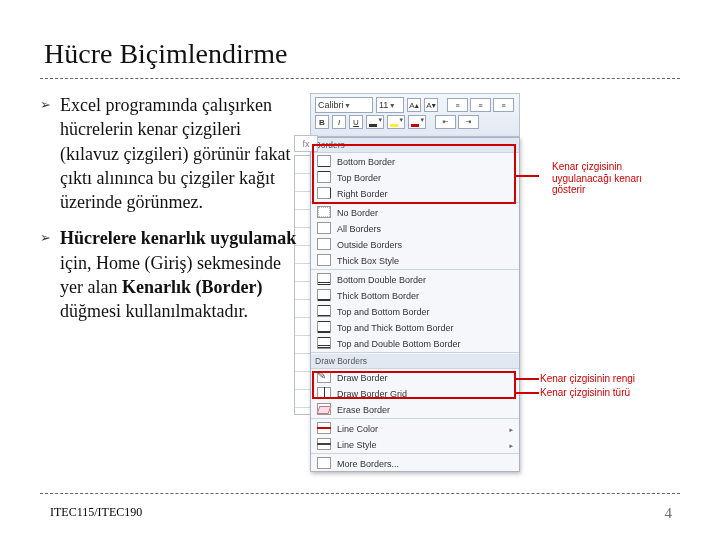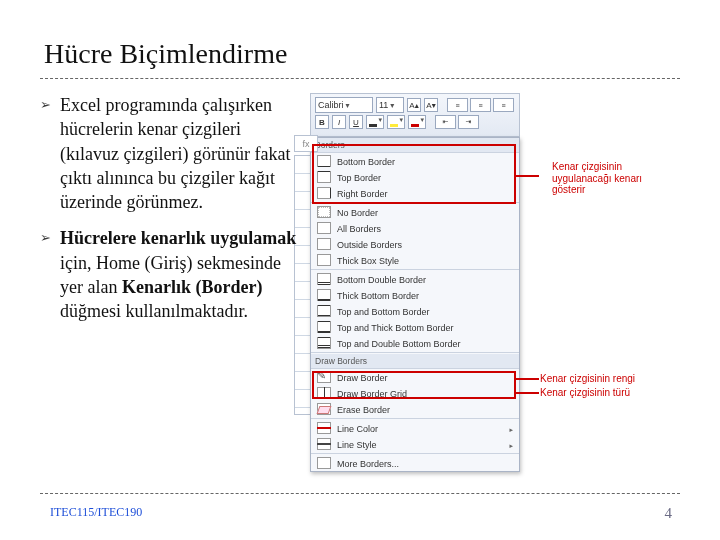--- a/index.html
+++ b/index.html
@@ -219,21 +219,21 @@
     position:absolute;
     height:2px;
     background:#c00;
   }
 
   .footer {
     position: absolute;
     left: 50px;
     bottom: 20px;
     font-size: 12px;
-    color: #1d4ed8;
+    color: #000000;
   }
   .pagenum {
     position: absolute;
     right: 48px;
     bottom: 18px;
     font-size: 15px;
     color: #6a6a84;
   }
 </style>
 </head>

